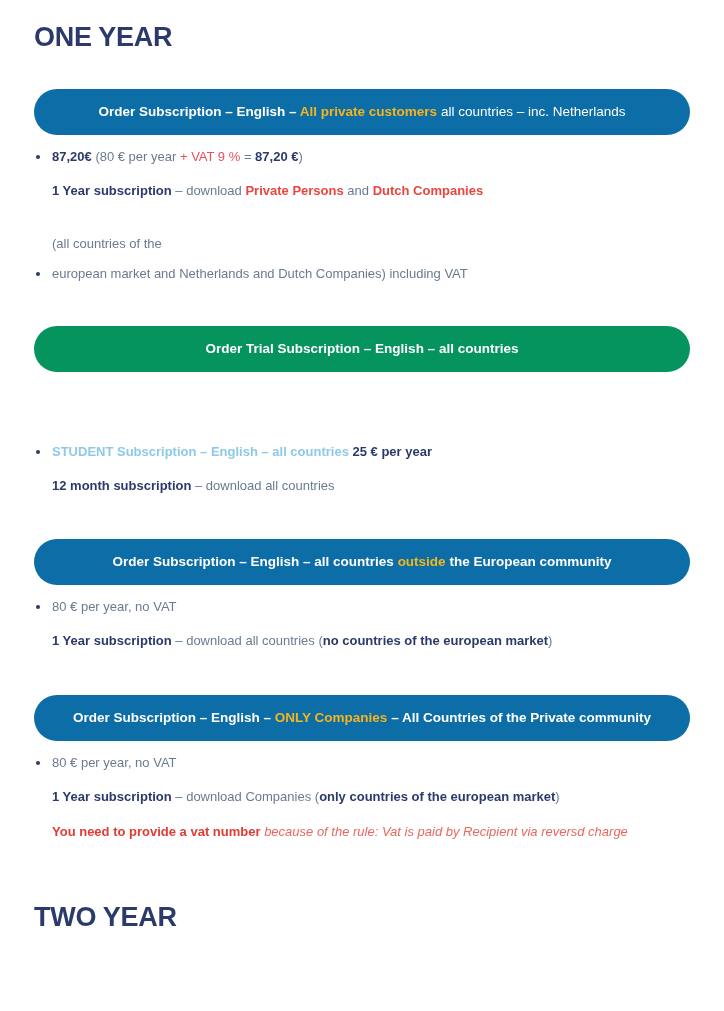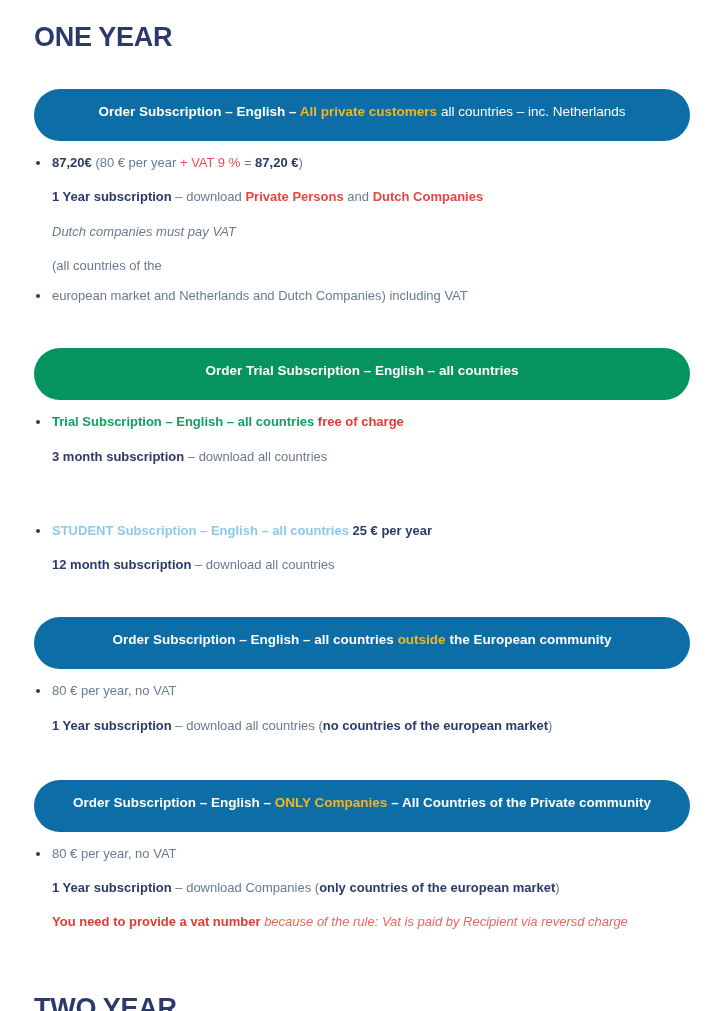--- a/index.html
+++ b/index.html
@@ -31,21 +31,21 @@
   }
   .heading-one-year { padding-top: 22px; }
   .heading-two-year { padding-top: 14px; }
 
   
   .btn {
     display: block;
     box-sizing: border-box;
     margin: 0 0 0 34px;
     width: 656px;
-    height: 52px;
+    height: 46px;
     line-height: 46px;
     border-radius: 40px;
     text-align: center;
     color: #ffffff;
     font-size: 13.5px;
     font-weight: bold;
     text-decoration: none;
     border: none;
     cursor: pointer;
     white-space: nowrap;
@@ -115,49 +115,37 @@
 
   <ul class="details">
     <li class="bulleted">
       <span class="b">87,20€</span><span class="n"> (80 € per year </span><span class="red">+ VAT 9 %</span><span class="n"> = </span><span class="b">87,20 €</span><span class="n">)</span>
     </li>
     <li class="spacer-18"></li>
     <li>
       <span class="b">1 Year subscription</span><span class="n"> – download </span><span class="red-b">Private Persons</span><span class="n"> and </span><span class="red-b">Dutch Companies</span>
     </li>
     <li class="spacer-18"></li>
-    <li>
-      <span class="ital">Dutch companies must pay VAT</span>
-    </li>
     <li class="spacer-18"></li>
     <li>
       <span class="n">(all countries of the</span>
     </li>
     <li class="spacer-14"></li>
     <li class="bulleted">
       <span class="n">european market and Netherlands and Dutch Companies) including VAT</span>
     </li>
   </ul>
 
   <div class="spacer-36"></div>
   <div class="spacer-8"></div>
 
   <a class="btn btn-green" href="#"><span>Order Trial Subscription – English – all countries</span></a>
 
   <div class="spacer-14"></div>
 
-  <ul class="details">
-    <li class="bulleted">
-      <span class="green-b">Trial Subscription – English – all countries </span><span class="red-b2">free of charge</span>
-    </li>
-    <li class="spacer-18"></li>
-    <li>
-      <span class="b">3 month subscription</span><span class="n"> – download all countries</span>
-    </li>
-  </ul>
 
   <div class="spacer-36"></div>
   <div class="spacer-8"></div>
 
 
   <div class="spacer-14"></div>
 
   <ul class="details">
     <li class="bulleted">
       <span class="lblue-b">STUDENT Subscription – English – all countries </span><span class="b">25 € per year</span>

